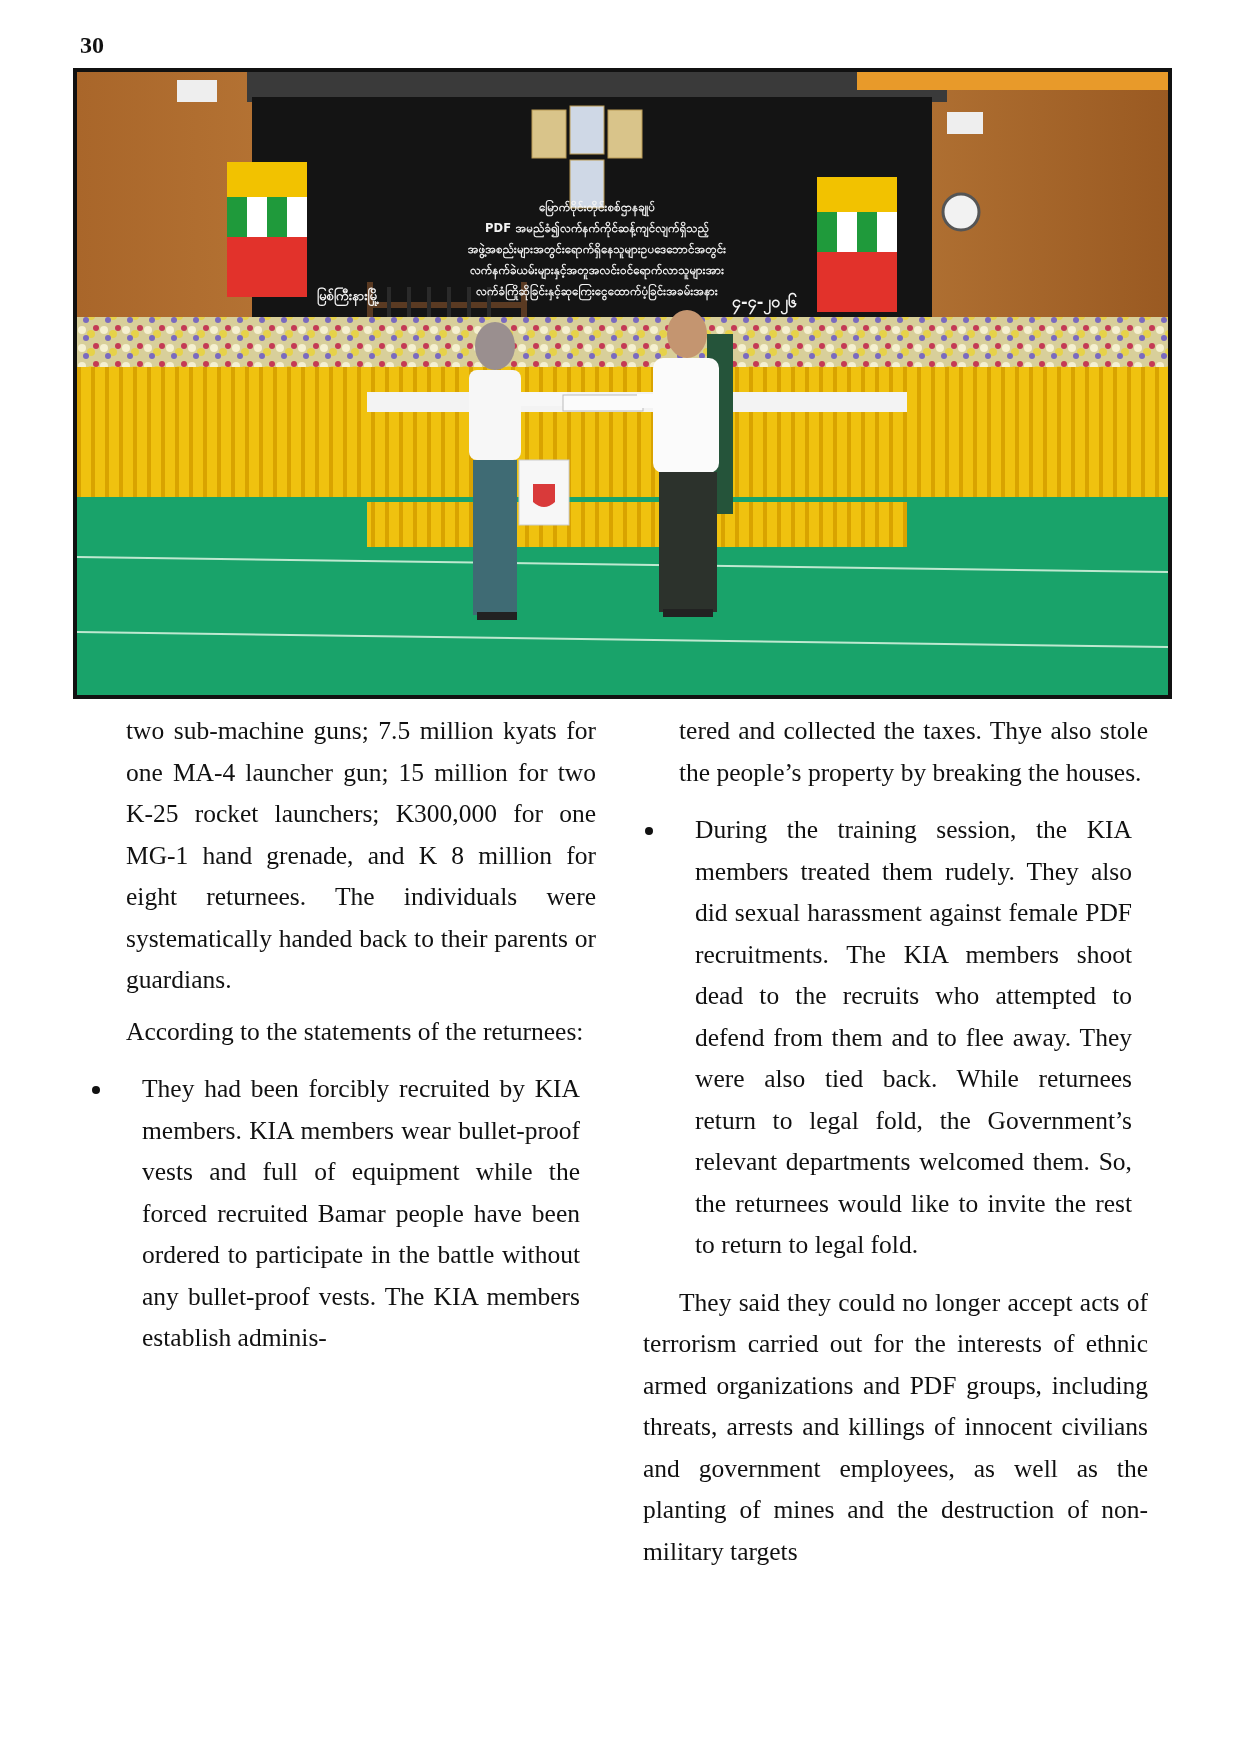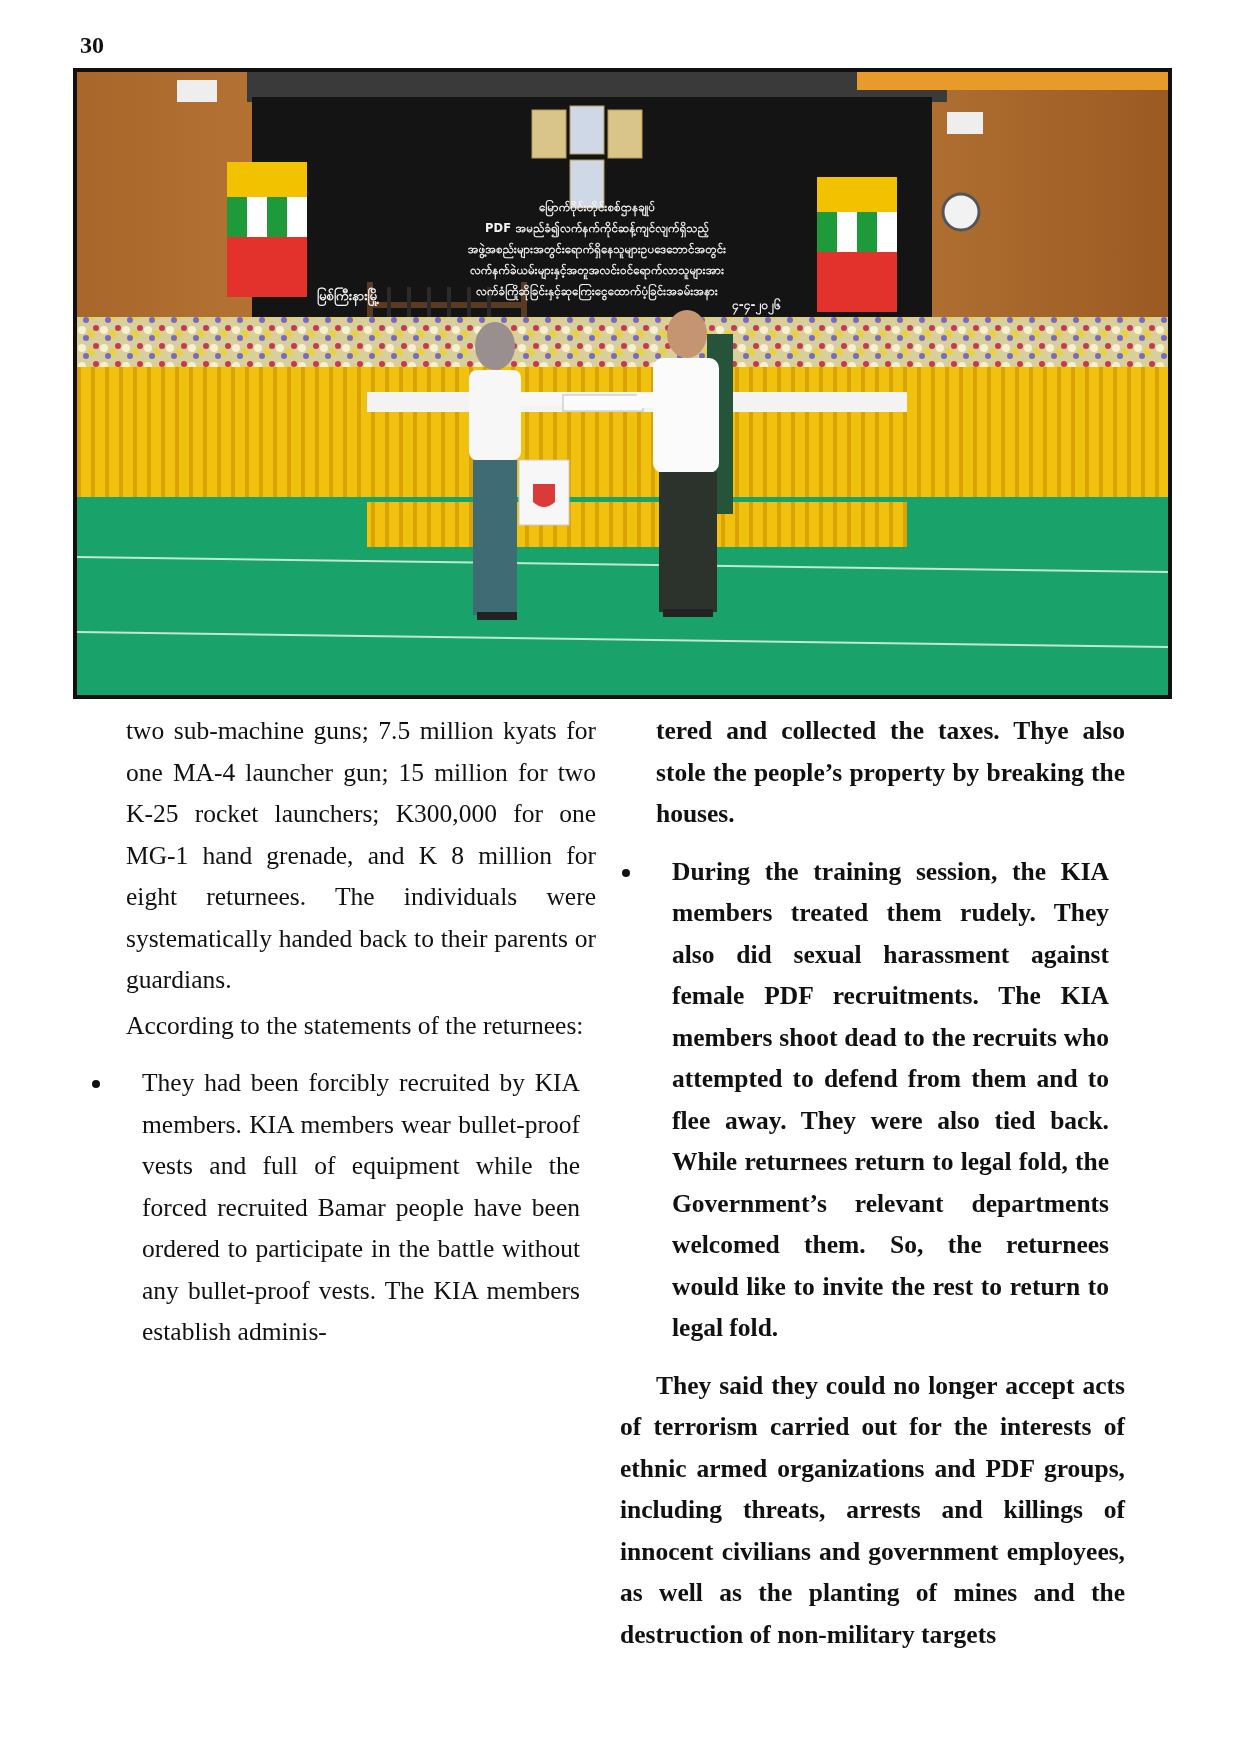--- a/index.html
+++ b/index.html
@@ -3,29 +3,29 @@
 <meta charset="utf-8">
 <style>
   html, body { margin: 0; padding: 0; background: #ffffff; }
   body { width: 1241px; height: 1755px; position: relative; overflow: hidden; font-family: "Liberation Serif", "DejaVu Serif", serif; color: #111; }
   .page-number { position: absolute; left: 80px; top: 32px; font-size: 24px; font-weight: bold; }
 
   .photo { position: absolute; left: 73px; top: 68px; width: 1091px; height: 623px; border: 4px solid #111; overflow: hidden; background: #be185d; }
   .photo svg { display: block; width: 100%; height: 100%; }
   .banner-text { position: absolute; left: 320px; top: 125px; width: 400px; text-align: center; color: #f4f4f4; font-family: "DejaVu Sans", sans-serif; font-size: 11.5px; line-height: 21px; font-weight: bold; letter-spacing: 0.2px; }
   .banner-left { position: absolute; left: 240px; top: 215px; color: #f4f4f4; font-family: "DejaVu Sans", sans-serif; font-size: 13px; font-weight: bold; }
-  .banner-date { position: absolute; left: 655px; top: 225px; color: #f4f4f4; font-family: "DejaVu Sans", sans-serif; font-size: 12px; font-weight: bold; }
+  .banner-date { position: absolute; left: 655px; top: 219px; color: #f4f4f4; font-family: "DejaVu Sans", sans-serif; font-size: 16px; font-weight: bold; }
 
   .col { position: absolute; top: 710px; font-size: 25.5px; line-height: 41.5px; text-align: justify; }
   .col-left { left: 90px; width: 506px; }
-  .col-right { left: 620px; width: 505px; font-weight: bold; }
+  .col-right { left: 643px; width: 505px; }
   .bullet { position: relative; padding-left: 36px; margin: 0 0 10px 0; }
   .bullet .dot { position: absolute; left: 0; top: 0; width: 36px; }
   .bullet .dot::before { content: ""; position: absolute; left: 2px; top: 18px; width: 8px; height: 8px; border-radius: 50%; background: #111; }
-  .continuation { padding-left: 36px; margin: 0 0 4px 0; }
+  .continuation { padding-left: 36px; margin: 0 0 10px 0; }
   .para { text-indent: 36px; margin: 0 0 10px 0; }
   p { margin: 16px; }
 </style>
 </head>
 <body>
 
 <div class="page-number">30</div>
 
 <div class="photo">
   <svg viewBox="0 0 1091 623" preserveAspectRatio="none">

